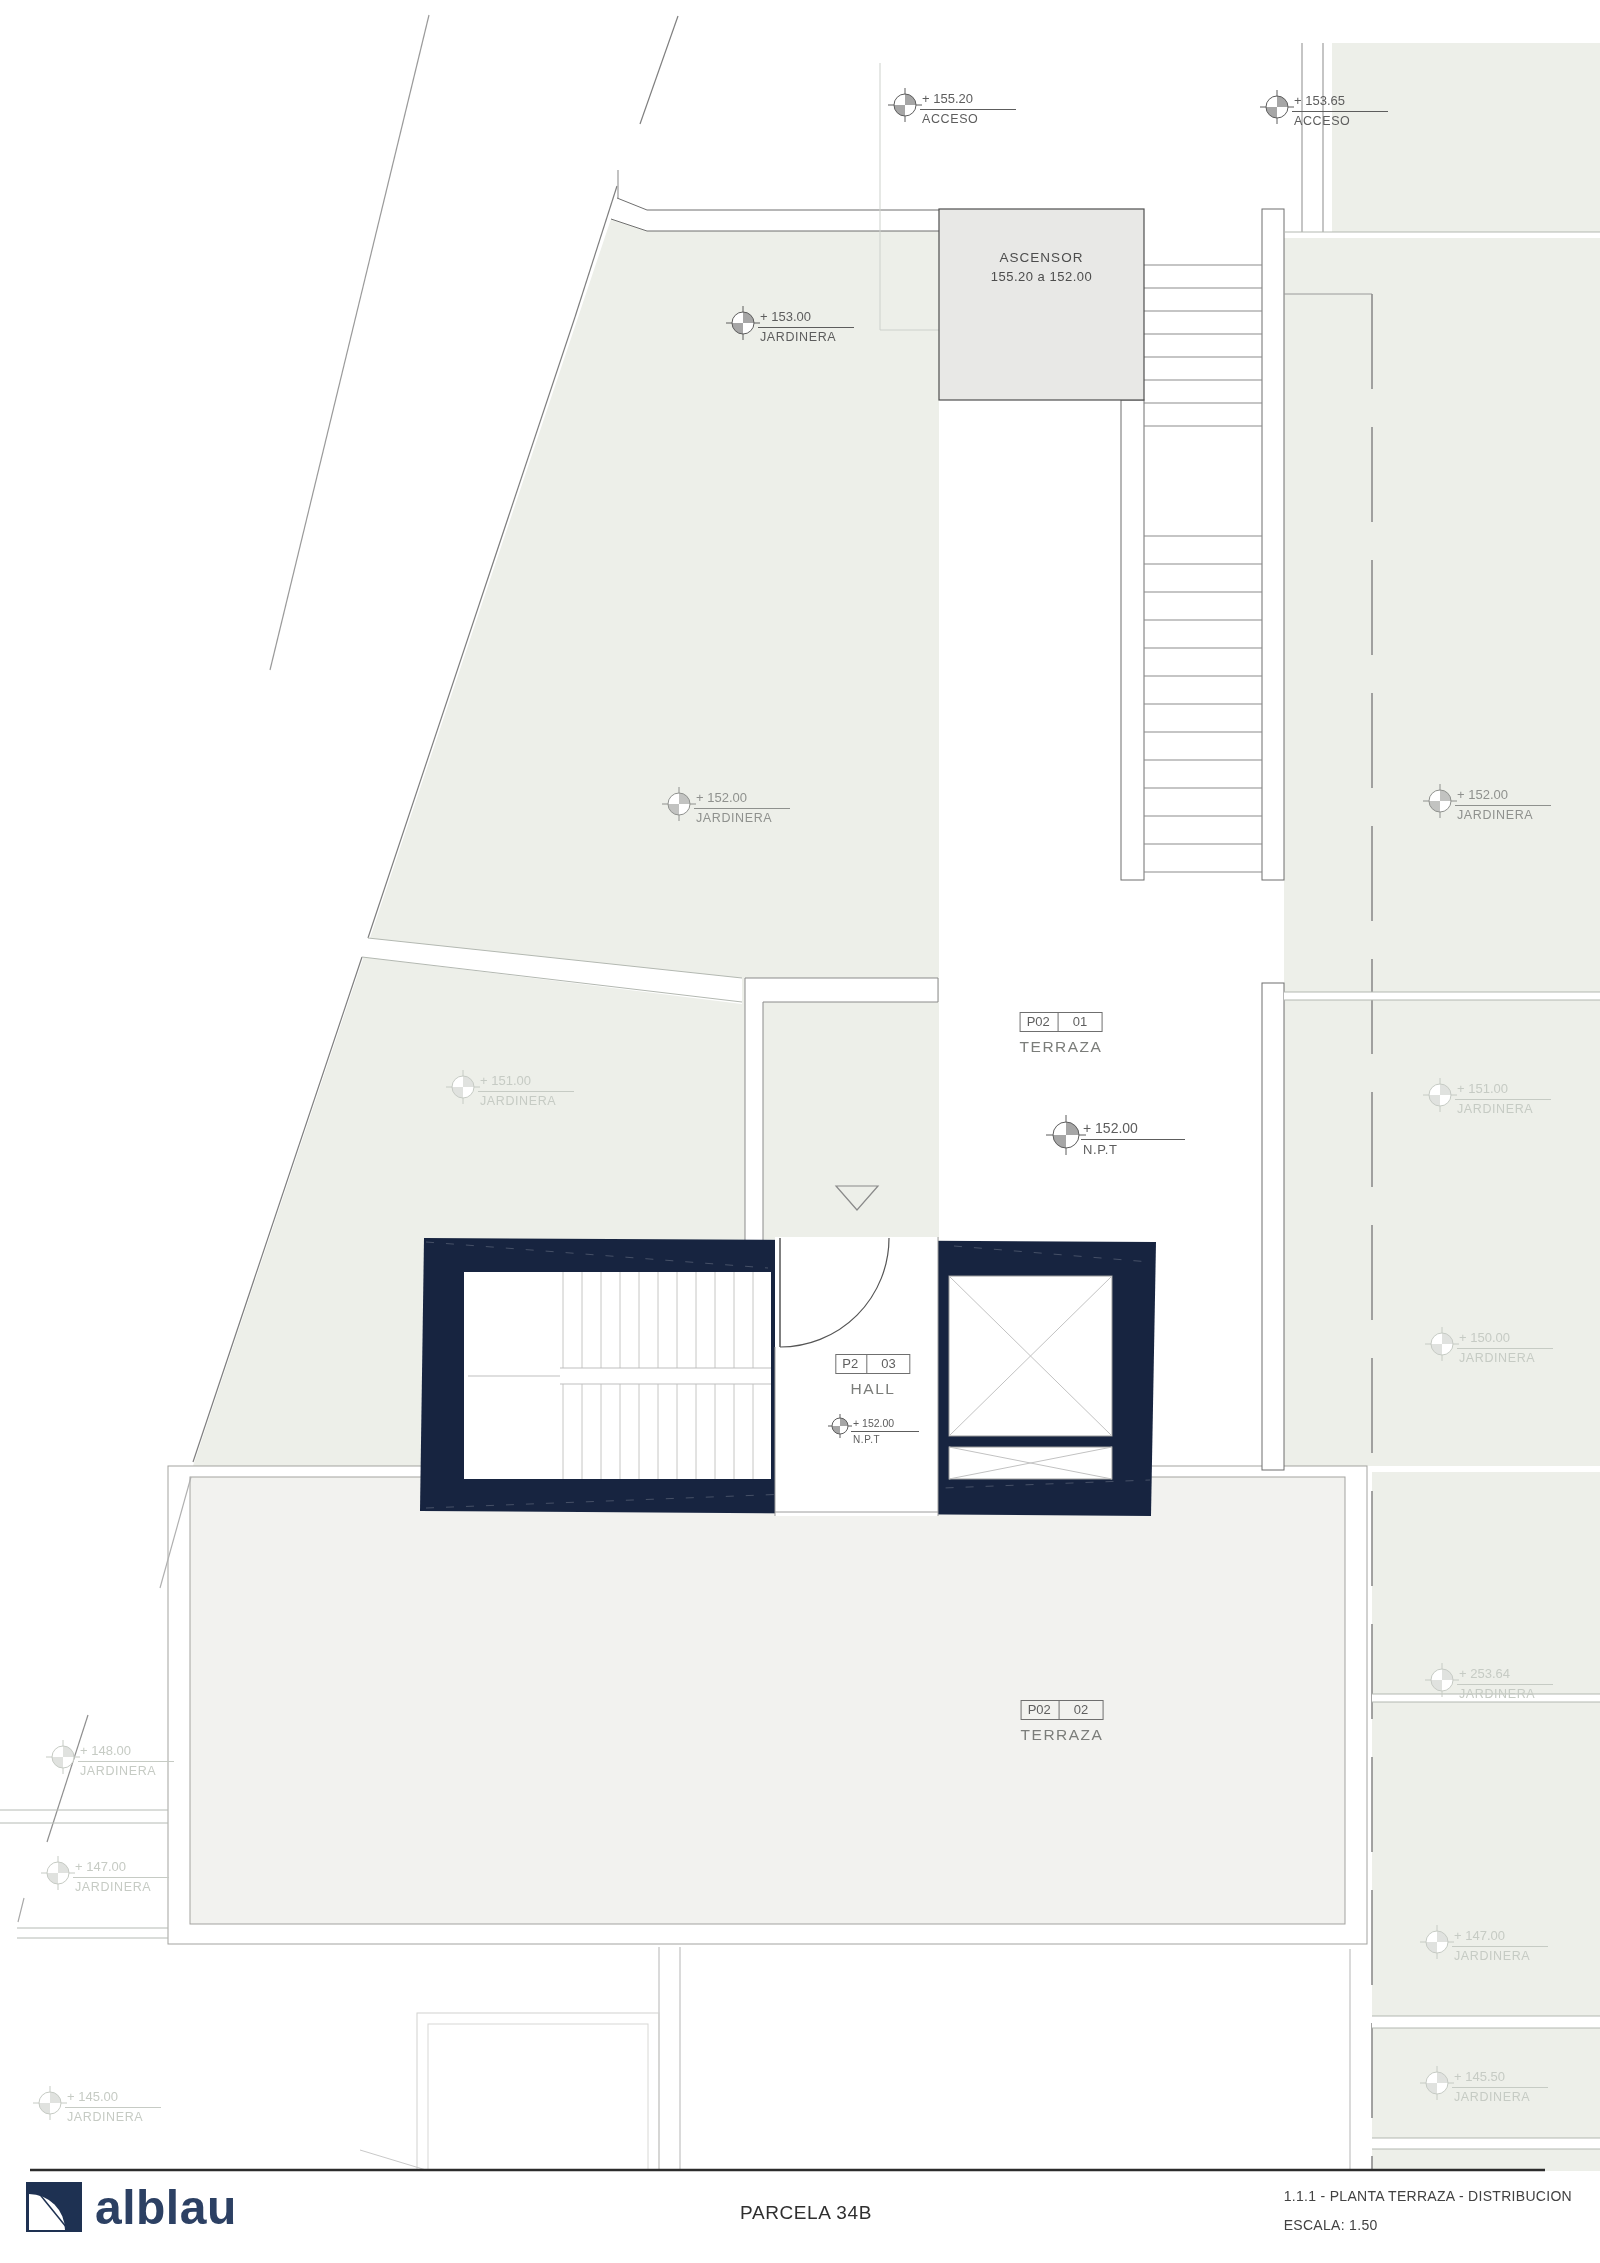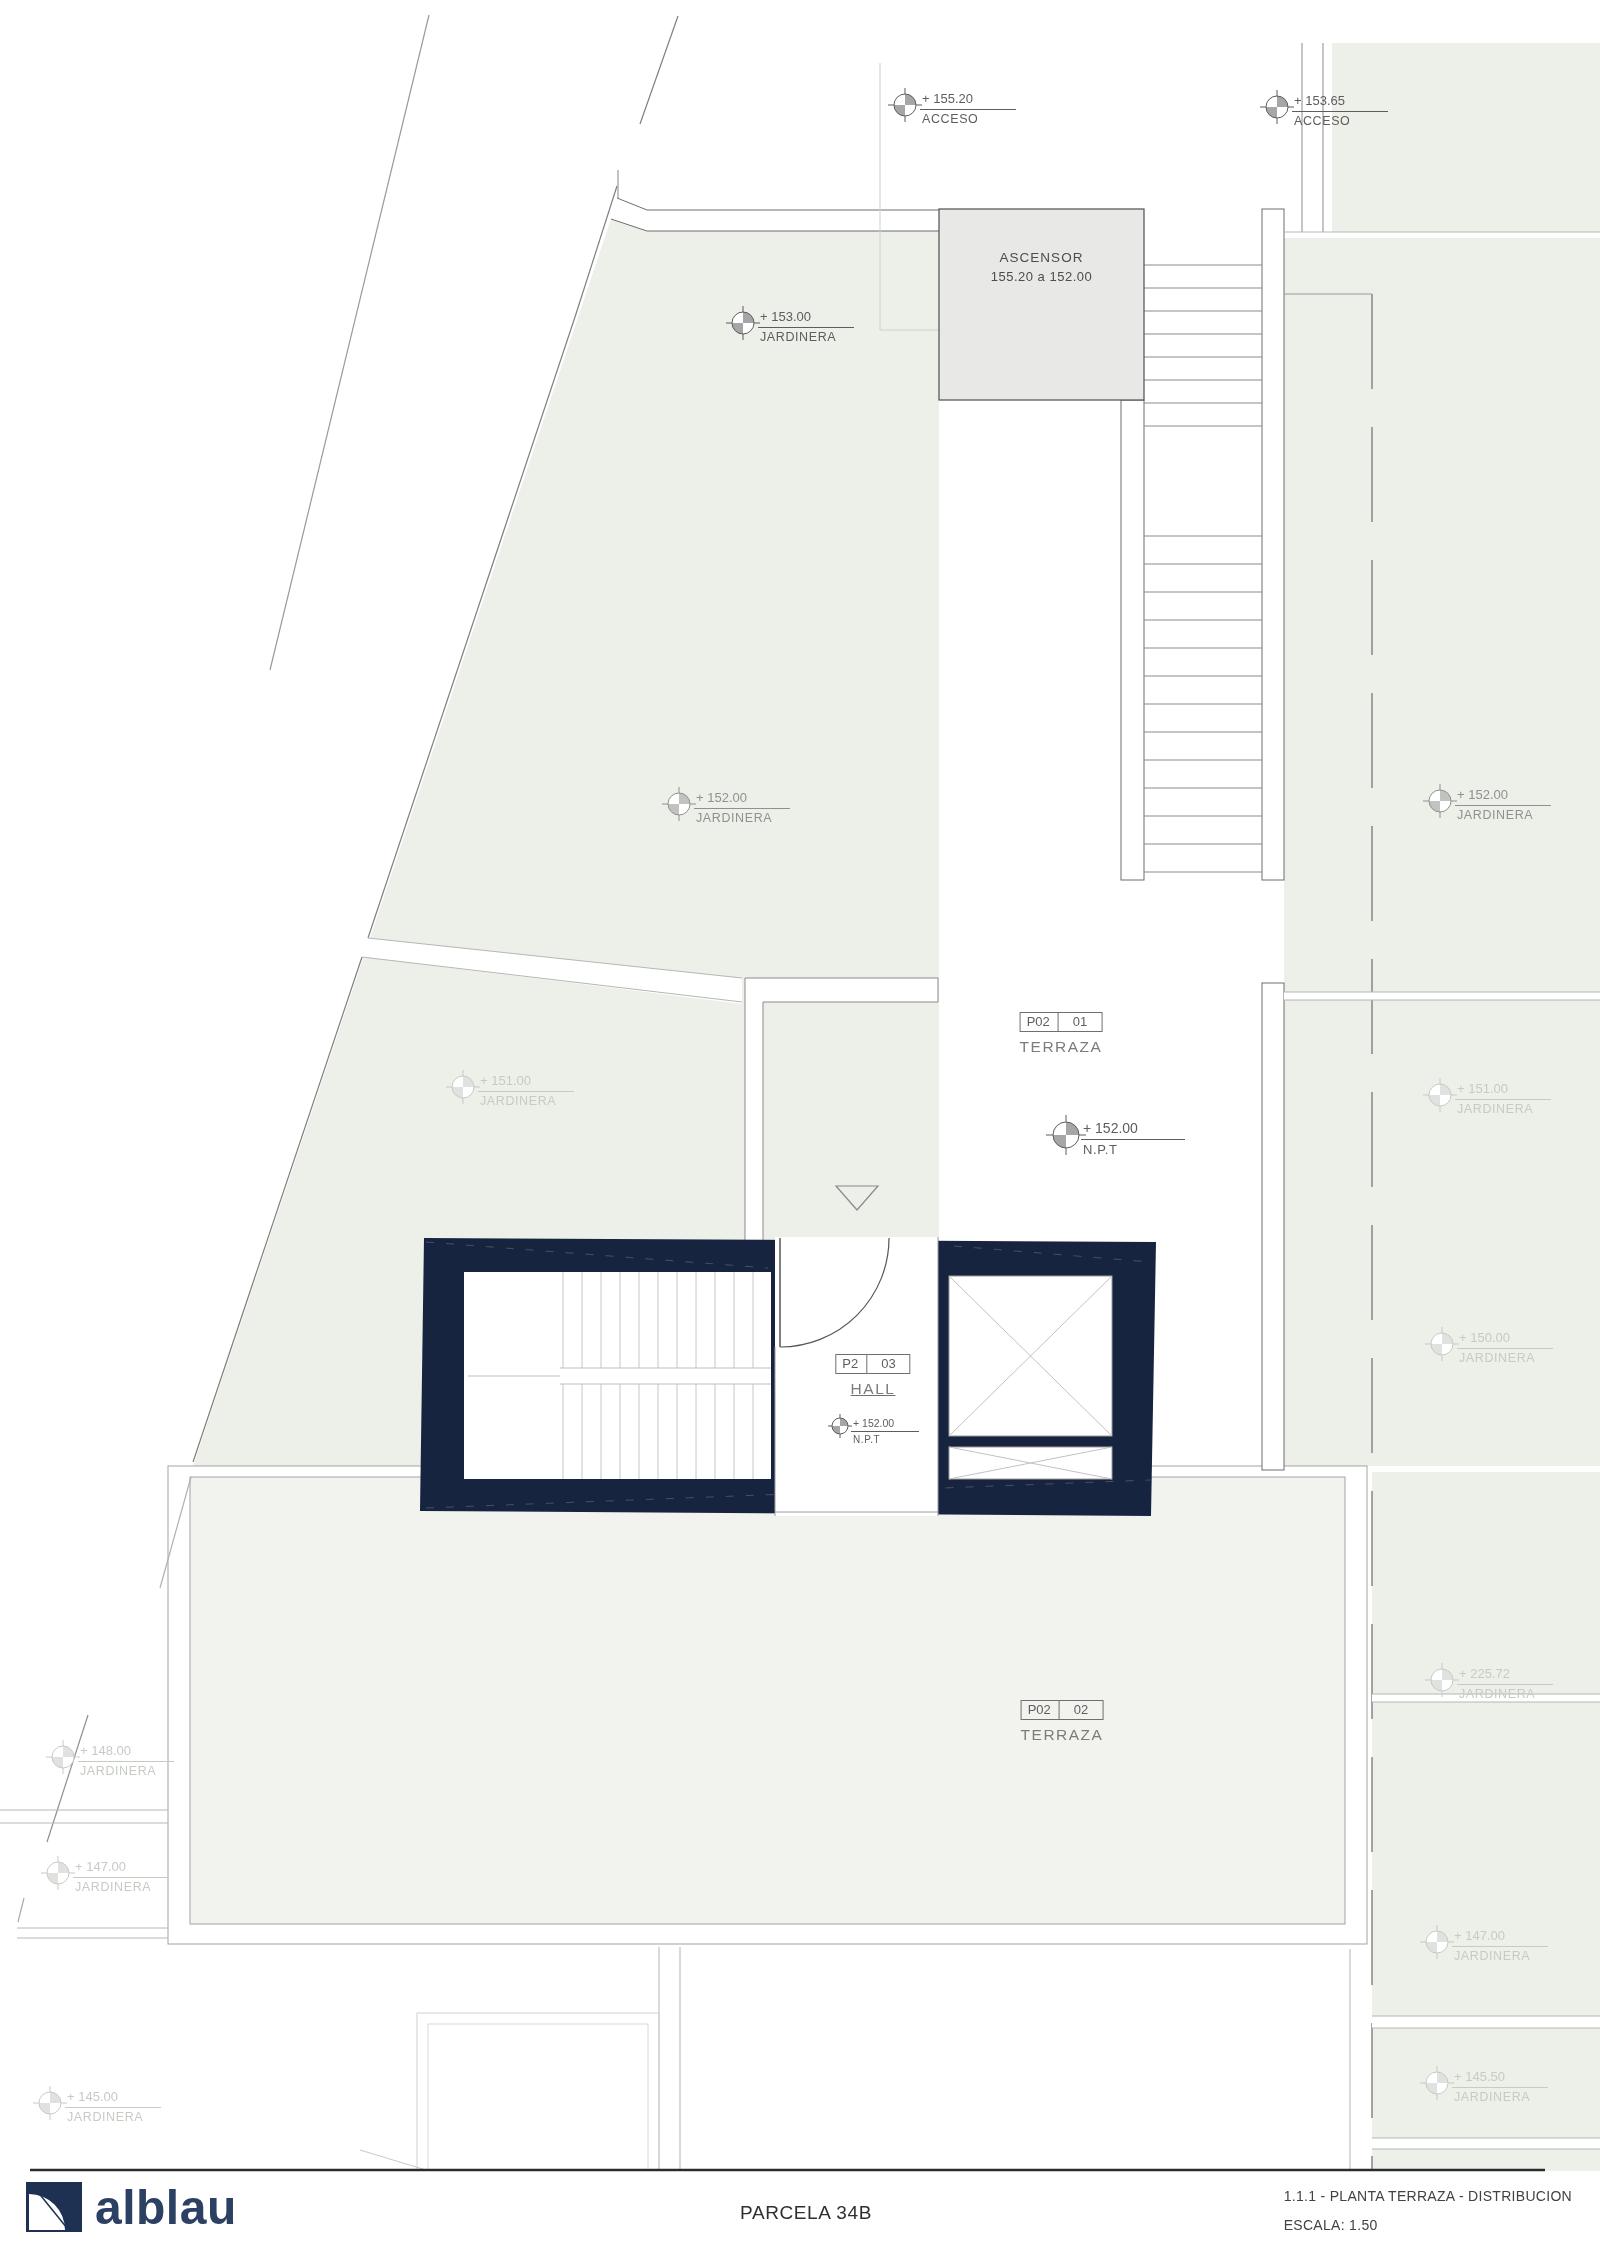--- a/index.html
+++ b/index.html
@@ -273,21 +273,21 @@
       </div>
       <div class="marker tone-faint size-md" style="left: 1442px; top: 1680px;">
         <svg class="mk-ico" width="38" height="38" viewBox="-19 -19 38 38">
        <line x1="-17" y1="0" x2="17" y2="0" stroke="currentColor" stroke-width="1"></line>
        <line x1="0" y1="-17" x2="0" y2="17" stroke="currentColor" stroke-width="1"></line>
        <circle r="11" fill="#ffffff" stroke="currentColor" stroke-width="1"></circle>
        <path d="M0,-11 A11,11 0 0 1 11,0 L0,0 Z" fill="currentColor" fill-opacity="0.55"></path>
        <path d="M0,11 A11,11 0 0 1 -11,0 L0,0 Z" fill="currentColor" fill-opacity="0.55"></path>
      </svg>
      <div class="mk-text">
-       <span class="mk-value">+ 225.72</span>
+       <span class="mk-value">+ 253.64</span>
        <span class="mk-label">JARDINERA</span>
      </div>
       </div>
       <div class="marker tone-faint size-md" style="left: 1437px; top: 1942px;">
         <svg class="mk-ico" width="38" height="38" viewBox="-19 -19 38 38">
        <line x1="-17" y1="0" x2="17" y2="0" stroke="currentColor" stroke-width="1"></line>
        <line x1="0" y1="-17" x2="0" y2="17" stroke="currentColor" stroke-width="1"></line>
        <circle r="11" fill="#ffffff" stroke="currentColor" stroke-width="1"></circle>
        <path d="M0,-11 A11,11 0 0 1 11,0 L0,0 Z" fill="currentColor" fill-opacity="0.55"></path>
        <path d="M0,11 A11,11 0 0 1 -11,0 L0,0 Z" fill="currentColor" fill-opacity="0.55"></path>
@@ -380,21 +380,21 @@
       <div class="room-label" style="left: 1061px; top: 1012px;"><div class="rl-box">
        <span class="rl-left">P02</span>
        <span class="rl-right">01</span>
      </div>
      <div class="rl-name">TERRAZA</div></div>
       <div class="room-label" style="left: 1062px; top: 1700px;"><div class="rl-box">
        <span class="rl-left">P02</span>
        <span class="rl-right">02</span>
      </div>
      <div class="rl-name">TERRAZA</div></div>
-      <div class="room-label" style="left: 873px; top: 1354px; text-decoration: underline;"><div class="rl-box">
+      <div class="room-label" style="left: 873px; top: 1354px;"><div class="rl-box">
        <span class="rl-left">P2</span>
        <span class="rl-right">03</span>
      </div>
      <div class="rl-name">HALL</div></div>
     </div>
 
   <div id="footer-logo">
     <svg width="56" height="50" viewBox="0 0 56 50">
       <rect x="0" y="0" width="56" height="50" fill="#1e3152"></rect>
       <path d="M3 48 L3 12 A36 36 0 0 1 39 48 Z" fill="#ffffff"></path>

